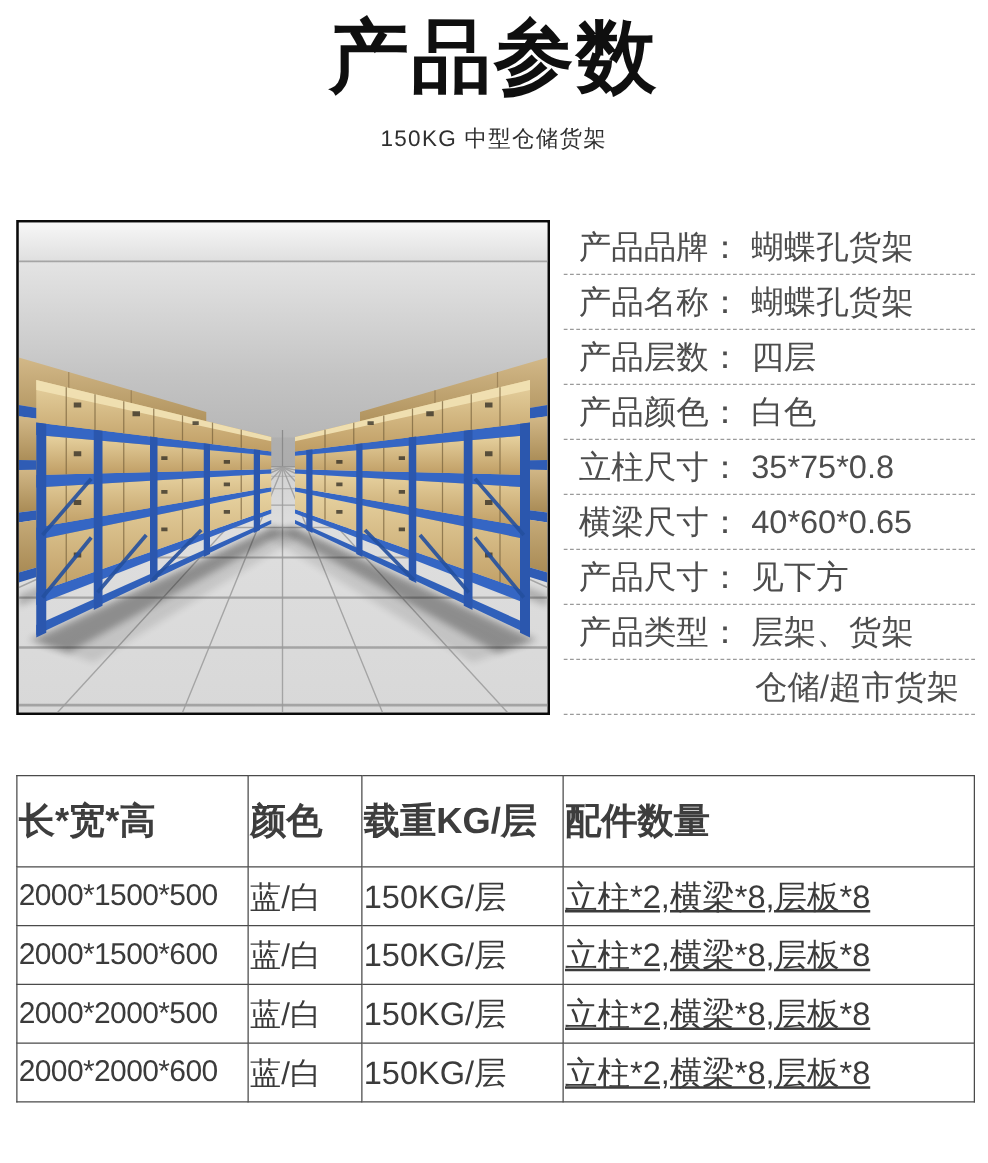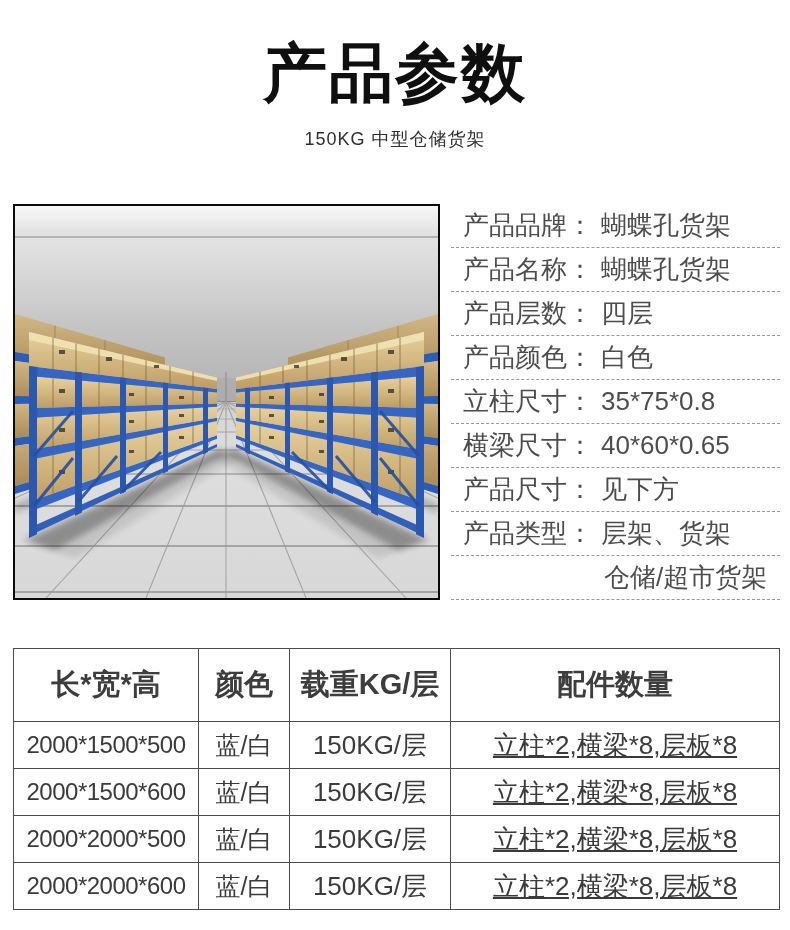--- a/index.html
+++ b/index.html
@@ -5,21 +5,21 @@
   html,body{margin:0;padding:0;background:#ffffff;}
   body{
     width:790px;height:930px;overflow:hidden;
     font-family:"Liberation Sans", sans-serif;
     -webkit-font-smoothing:antialiased;
   }
   .page{width:790px;height:930px;position:relative;background:#fff;}
 
   
   .title{
-    padding-top:36px;text-align:center;
+    padding-top:8px;text-align:center;
     font-size:64px;line-height:74px;font-weight:900;
     color:#0f0f0f;letter-spacing:2px;
   }
   .subtitle{
     margin-top:14px;text-align:center;
     font-size:18px;line-height:30px;font-weight:400;
     color:#2f2f2f;letter-spacing:1px;
   }
 
   
@@ -44,21 +44,21 @@
   .spec-row .lab{flex:none;margin-right:8px;}
   .spec-row.indent{padding-left:145px;}
 
   
   .size-table{
     margin:48px 11px 0 13px;
     border-collapse:collapse;table-layout:fixed;
     width:766px;
   }
   .size-table th,.size-table td{
-    border:1px solid #4a4a4a;text-align:center;vertical-align:middle;
+    border:1px solid #4a4a4a;text-align:left;vertical-align:middle;
     color:#3b3b3b;overflow:hidden;white-space:nowrap;
   }
   .size-table th{height:70px;font-size:29px;font-weight:700;color:#3d3d3d;}
   .size-table td{height:44px;font-weight:400;}
   .size-table td:nth-child(1){font-size:24px;letter-spacing:-0.5px;}
   .size-table td:nth-child(2){font-size:25px;}
   .size-table td:nth-child(3){font-size:26px;}
   .size-table td:nth-child(4){font-size:26px;text-decoration:underline;}
 </style>
 </head>

